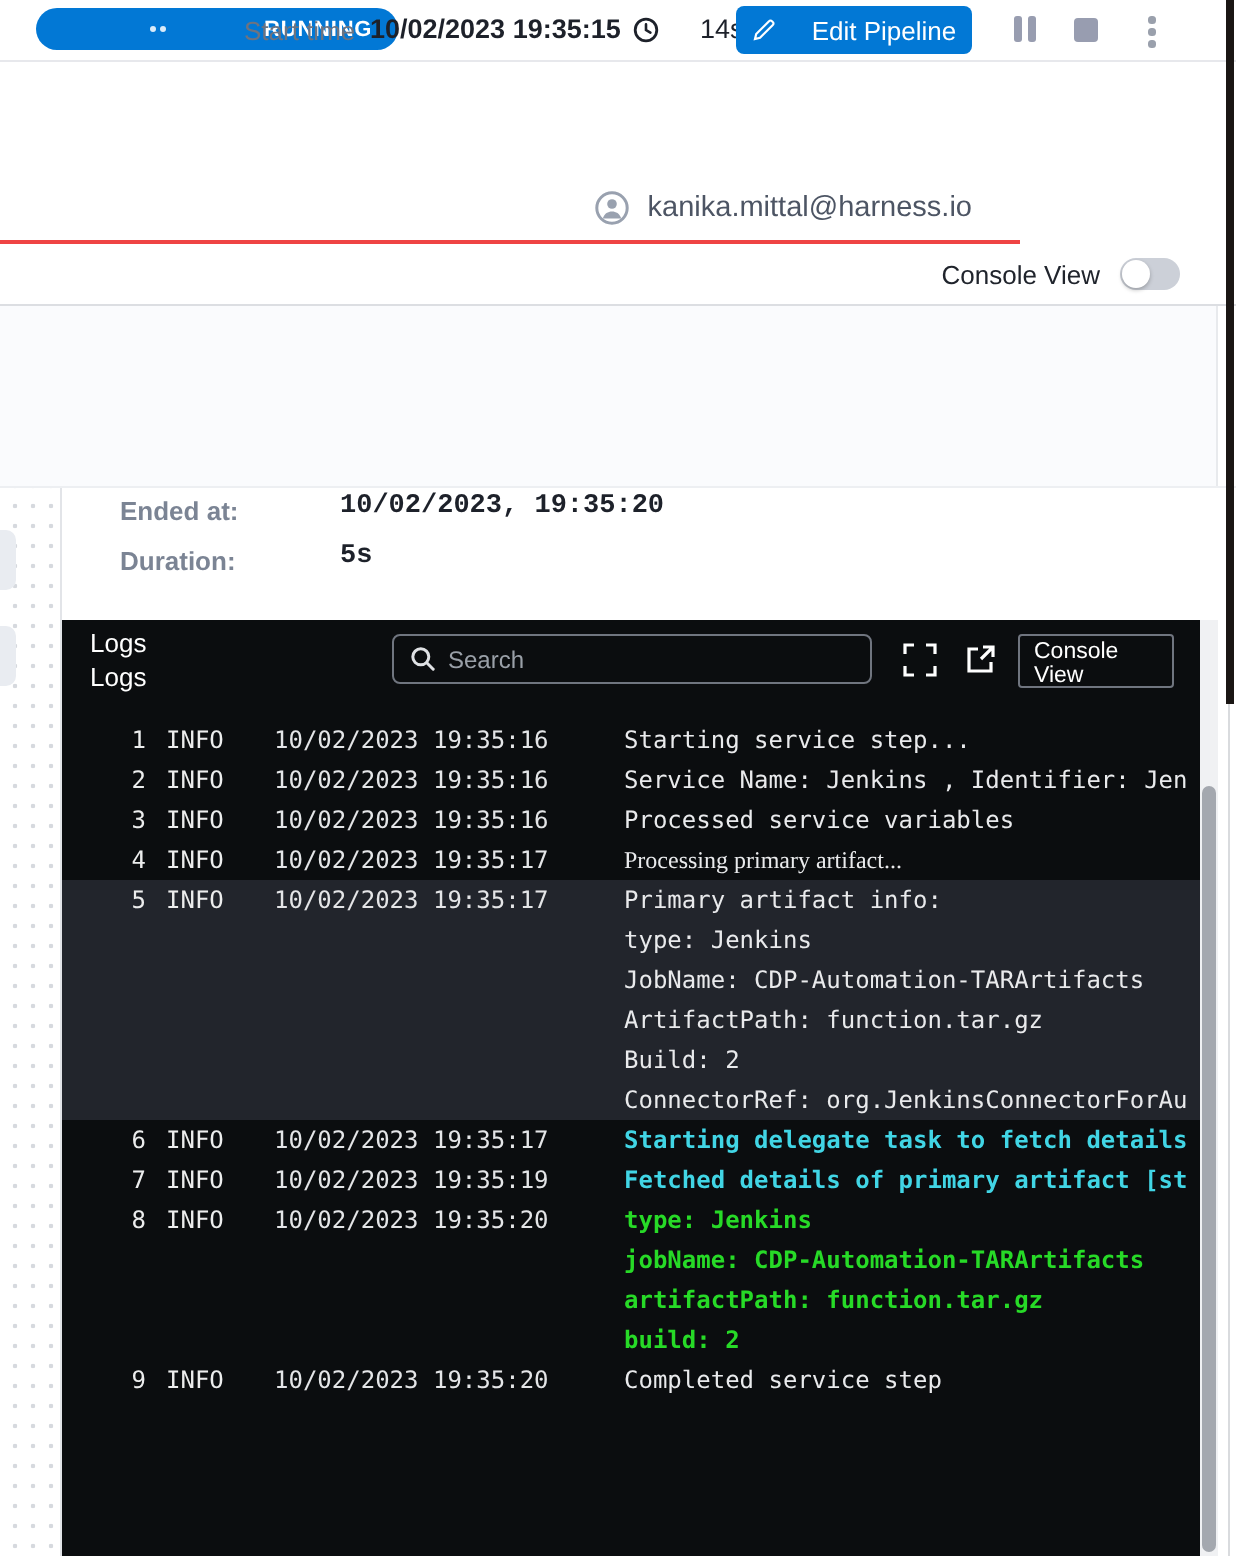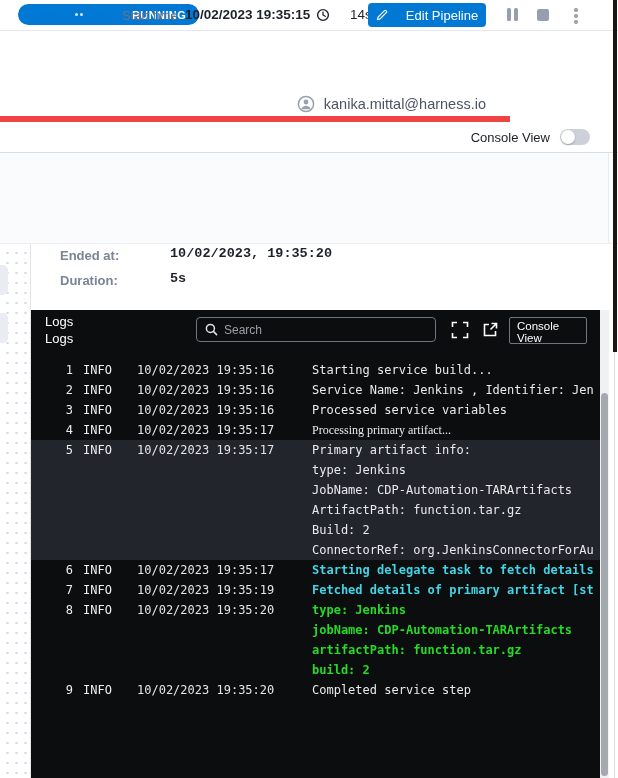--- a/index.html
+++ b/index.html
@@ -28,21 +28,21 @@
     font-family:"Liberation Sans", sans-serif; }
   .pause-btn { position:absolute; left:507px; top:8px; display:flex; gap:3px; cursor:pointer; }
   .pause-btn i { width:4px; height:13px; background:#989db0; border-radius:1.5px; }
   .stop-btn { position:absolute; left:537px; top:9px; cursor:pointer; }
   .stop-btn i { display:block; width:12px; height:12px; background:#989db0; border-radius:2px; }
   .kebab-btn { position:absolute; left:571px; top:7px; display:flex; flex-direction:column; gap:2.5px; cursor:pointer; padding:1px 3px; }
   .kebab-btn i { width:3.5px; height:3.5px; border-radius:50%; background:#9aa0ac; }
 
   
   .user-section { position:absolute; left:0; top:31px; width:510px; height:91px;
-    background:#fff; border-bottom:6px solid #ef4444; }
+    background:#fff; border-bottom:2px solid #ef4444; }
   .user-row { position:absolute; right:24px; top:64px; display:flex; align-items:center; gap:9px; cursor:pointer; }
   .user-row span { font-size:14.5px; color:#4d5564; }
 
   
   .toggle-row { position:absolute; left:0; top:122px; width:618px; height:31px;
     background:#fff; border-bottom:1px solid #dcdee2;
     display:flex; align-items:center; justify-content:flex-end; gap:10px; padding-right:28px; }
   .toggle-row .label { font-size:13px; color:#20242c; }
   .switch { width:30px; height:16px; border-radius:8px; background:#ccd0d8; position:relative; cursor:pointer; }
   .switch .knob { position:absolute; left:1px; top:1px; width:14px; height:14px; border-radius:50%;
@@ -202,21 +202,21 @@
             <path d="M10.5 2.5 H15.5 V7.5 M15.2 2.8 L9.5 8.5" fill="none" stroke="#fff" stroke-width="1.6"></path>
           </svg>
           <button class="console-btn">Console View</button>
         </div>
         <div class="log-body">
             <div class="log-group">
               <div class="log-row">
                 <span class="col-num">1</span>
                 <span class="col-level">INFO</span>
                 <span class="col-ts">10/02/2023 19:35:16</span>
-                <span class="col-msg" style="color: rgb(233, 234, 236);">Starting service build...</span>
+                <span class="col-msg" style="color: rgb(233, 234, 236);">Starting service step...</span>
               </div>
             </div>
             <div class="log-group">
               <div class="log-row">
                 <span class="col-num">2</span>
                 <span class="col-level">INFO</span>
                 <span class="col-ts">10/02/2023 19:35:16</span>
                 <span class="col-msg" style="color: rgb(233, 234, 236);">Service Name: Jenkins , Identifier: Jen</span>
               </div>
             </div>

